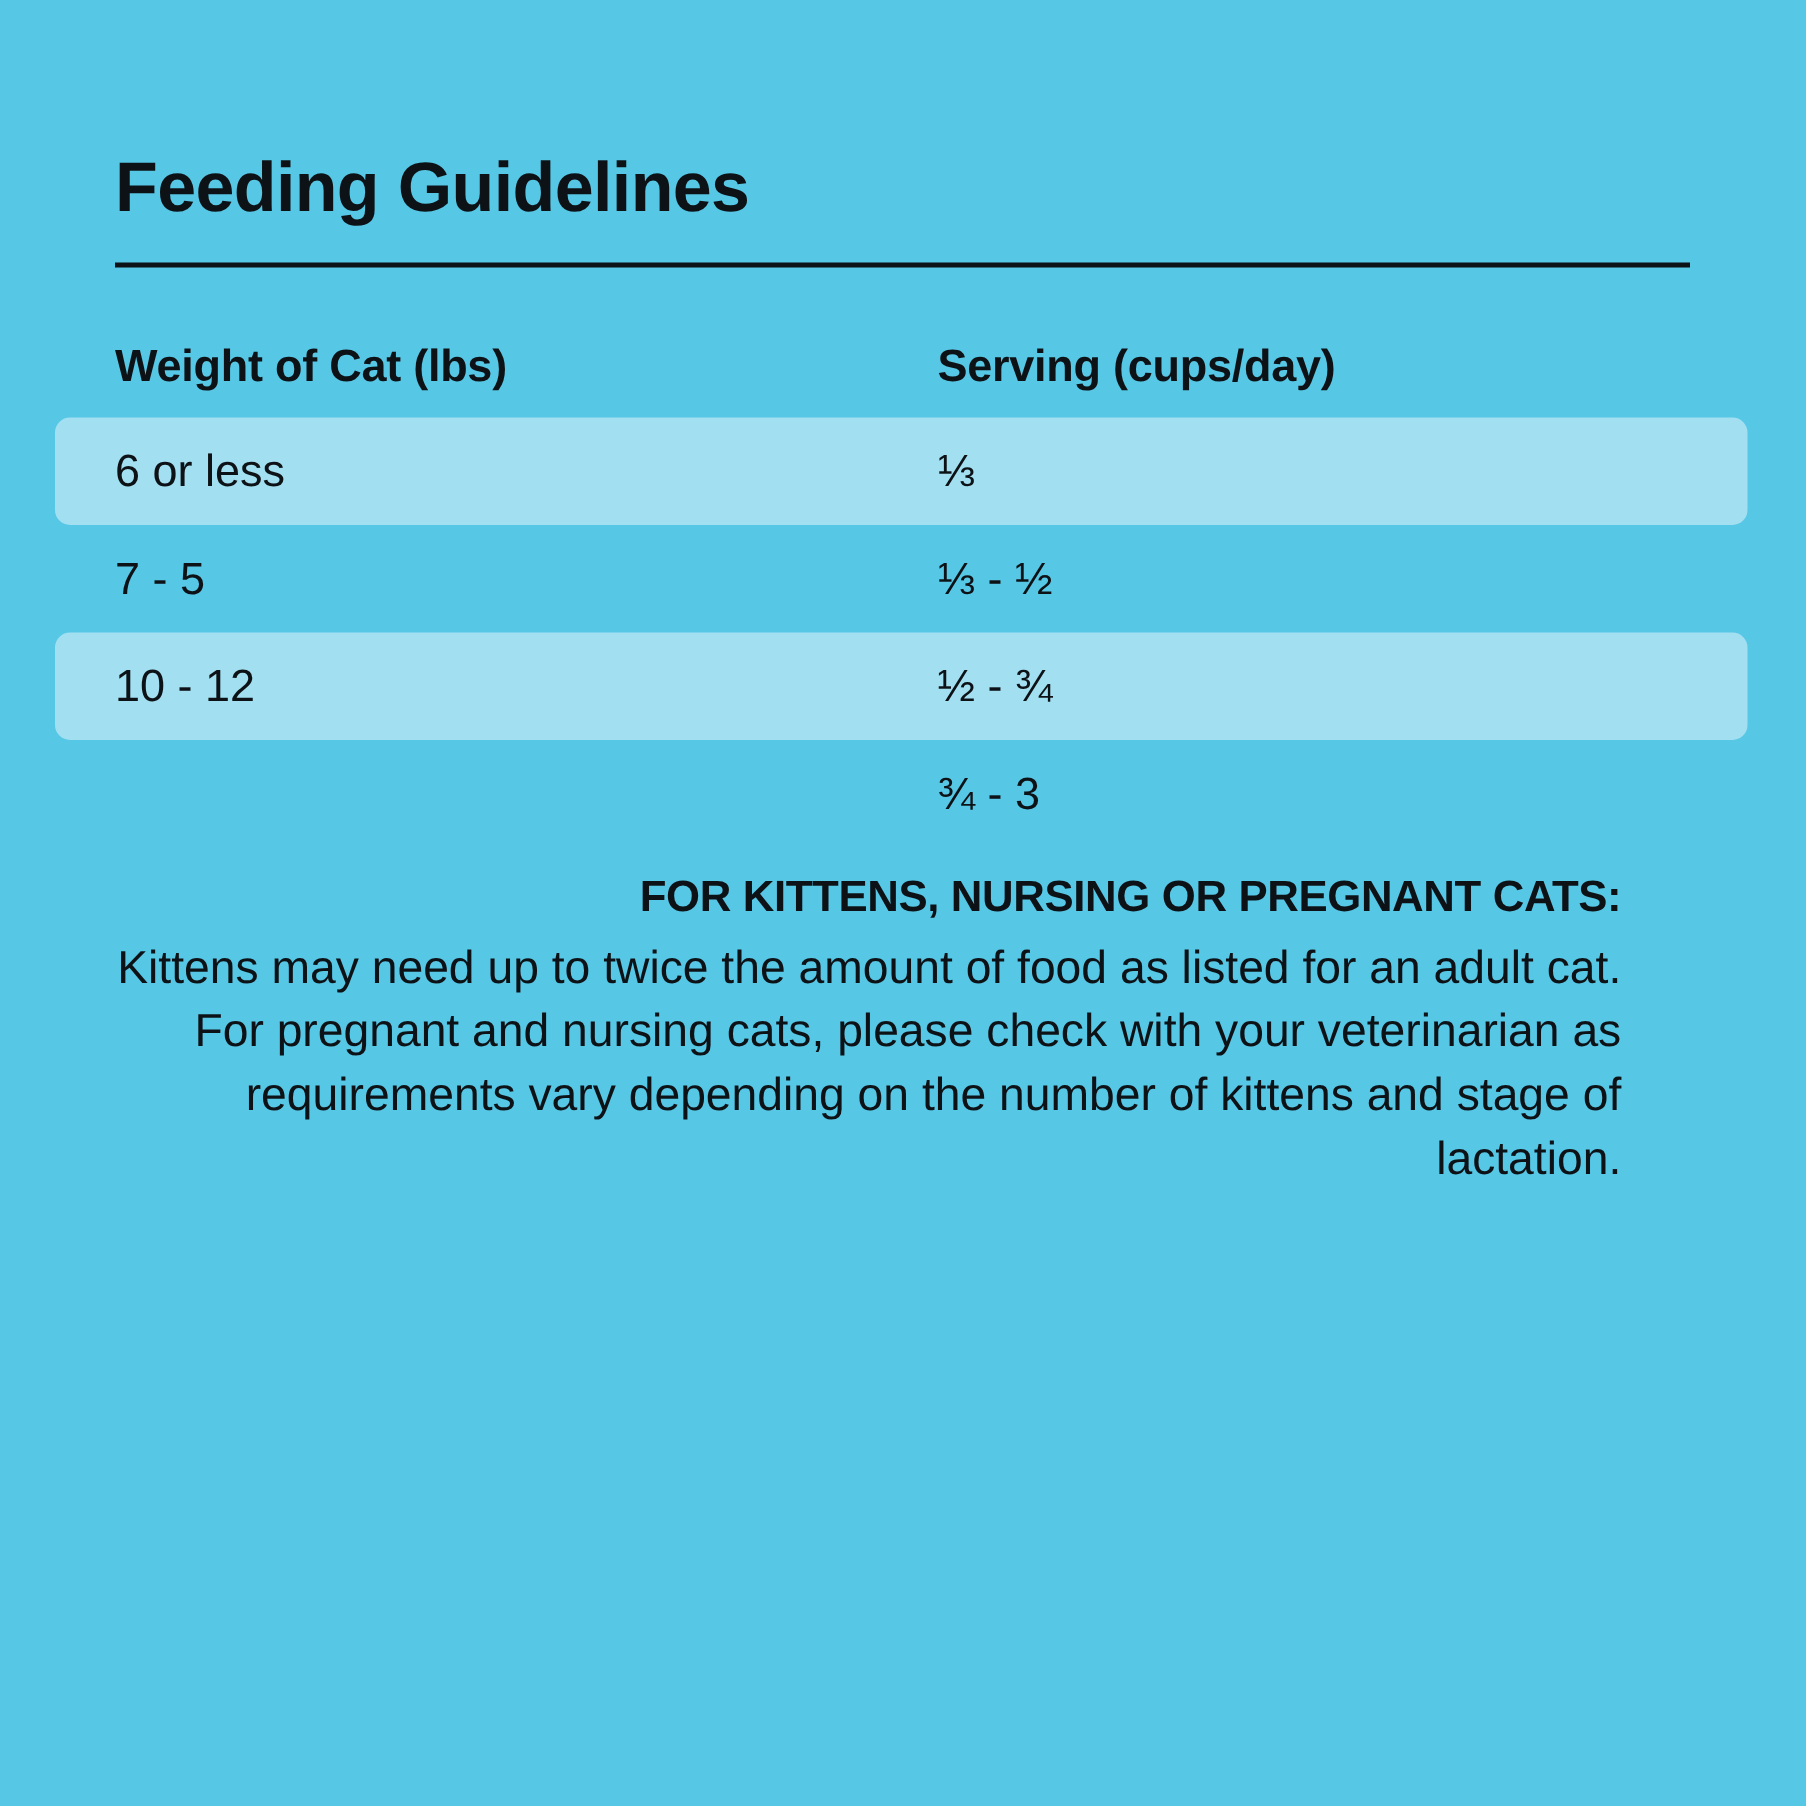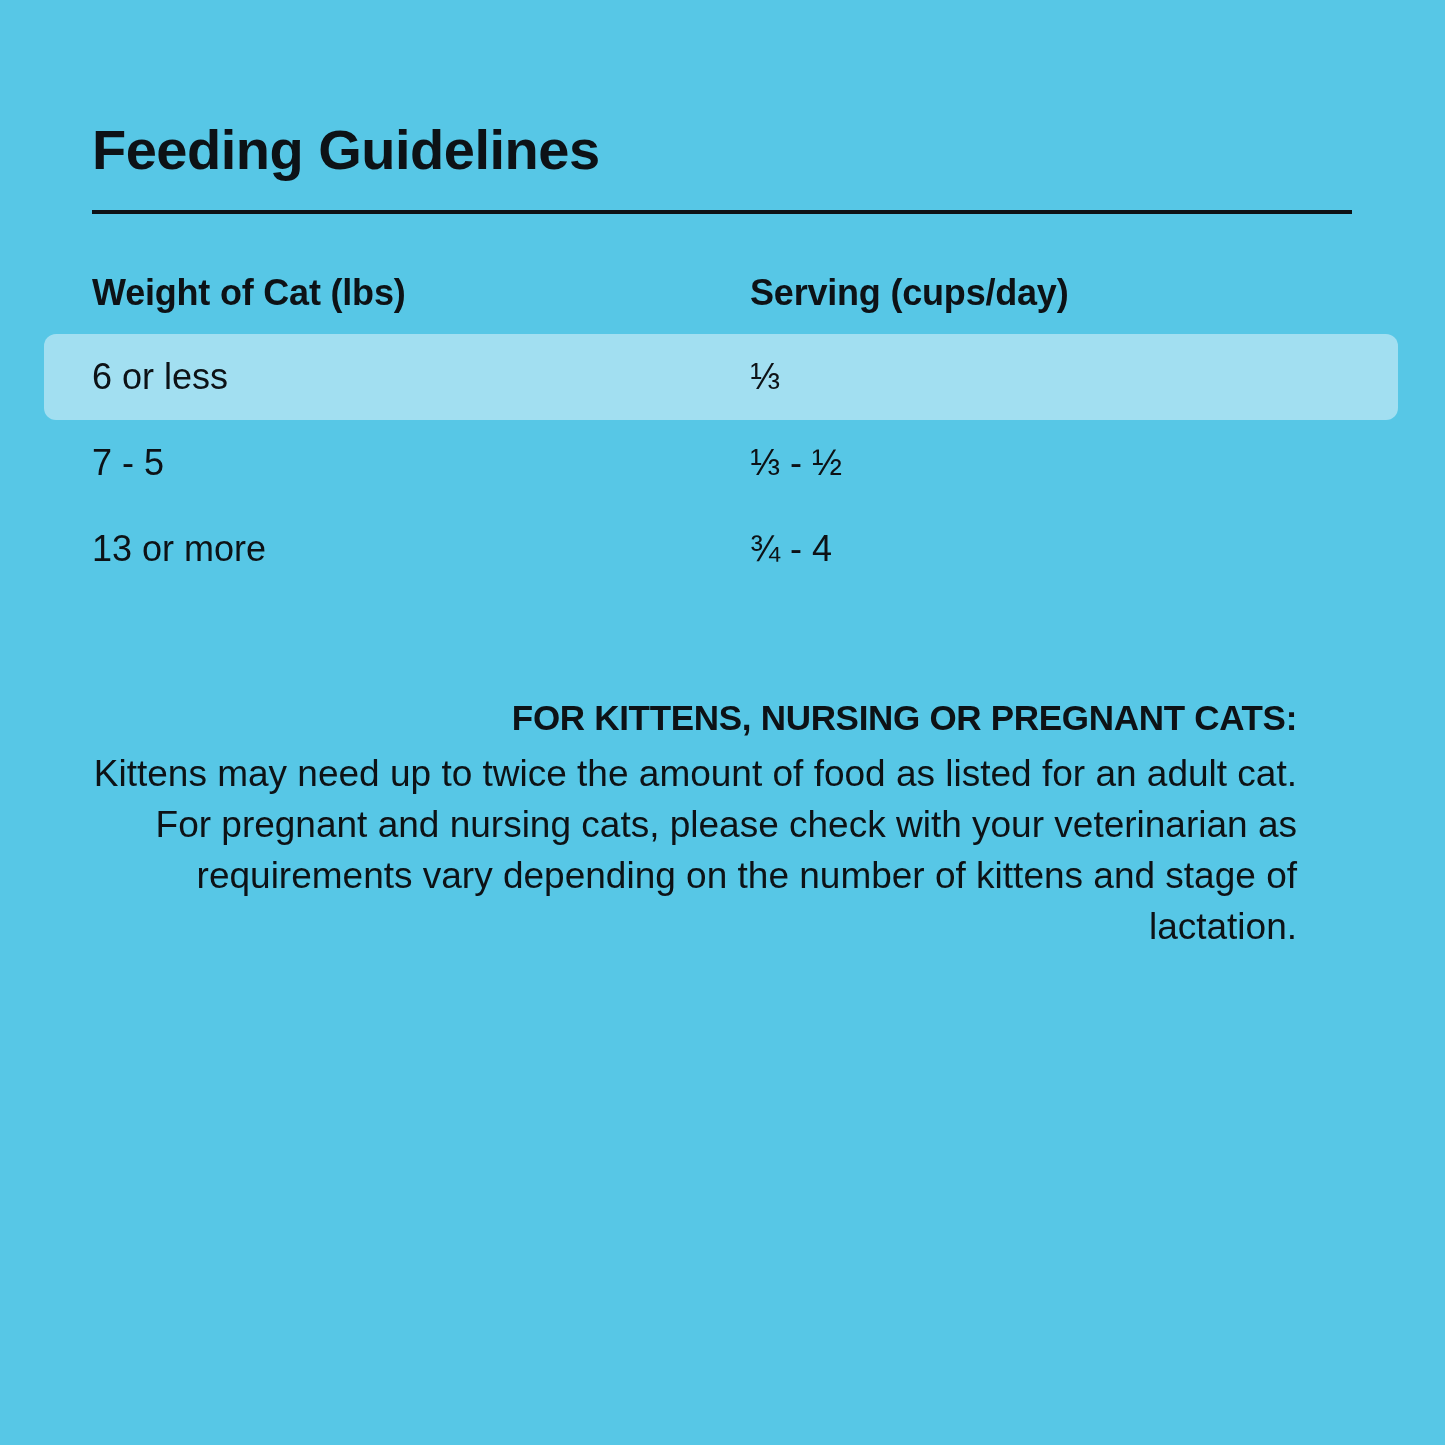--- a/index.html
+++ b/index.html
@@ -166,26 +166,32 @@
     </div>
 
     <div class="row data-row">
 
       <div class="cells">
         <div class="cell col-weight">7 - 5</div>
         <div class="cell col-serving">⅓ - ½</div>
       </div>
     </div>
 
+    <div class="row data-row alt">
+      <div class="stripe"></div>
+      <div class="cells">
+        <div class="cell col-weight">10 - 12</div>
+        <div class="cell col-serving">½ - ¾</div>
+      </div>
+    </div>
 
     <div class="row data-row">
 
       <div class="cells">
-        <div class="cell col-weight">13 or more</div>
-        <div class="cell col-serving">¾ - 4</div>
+        <div class="cell col-serving">¾ - 3</div>
       </div>
     </div>
 
   </div>
 
   <div class="note">
     <p class="note-heading">FOR KITTENS, NURSING OR PREGNANT CATS:</p>
     <p class="note-body">Kittens may need up to twice the amount of food as listed for an adult cat. For pregnant and nursing cats, please check with your veterinarian as requirements vary depending on the number of kittens and stage of lactation.</p>
   </div>
 

